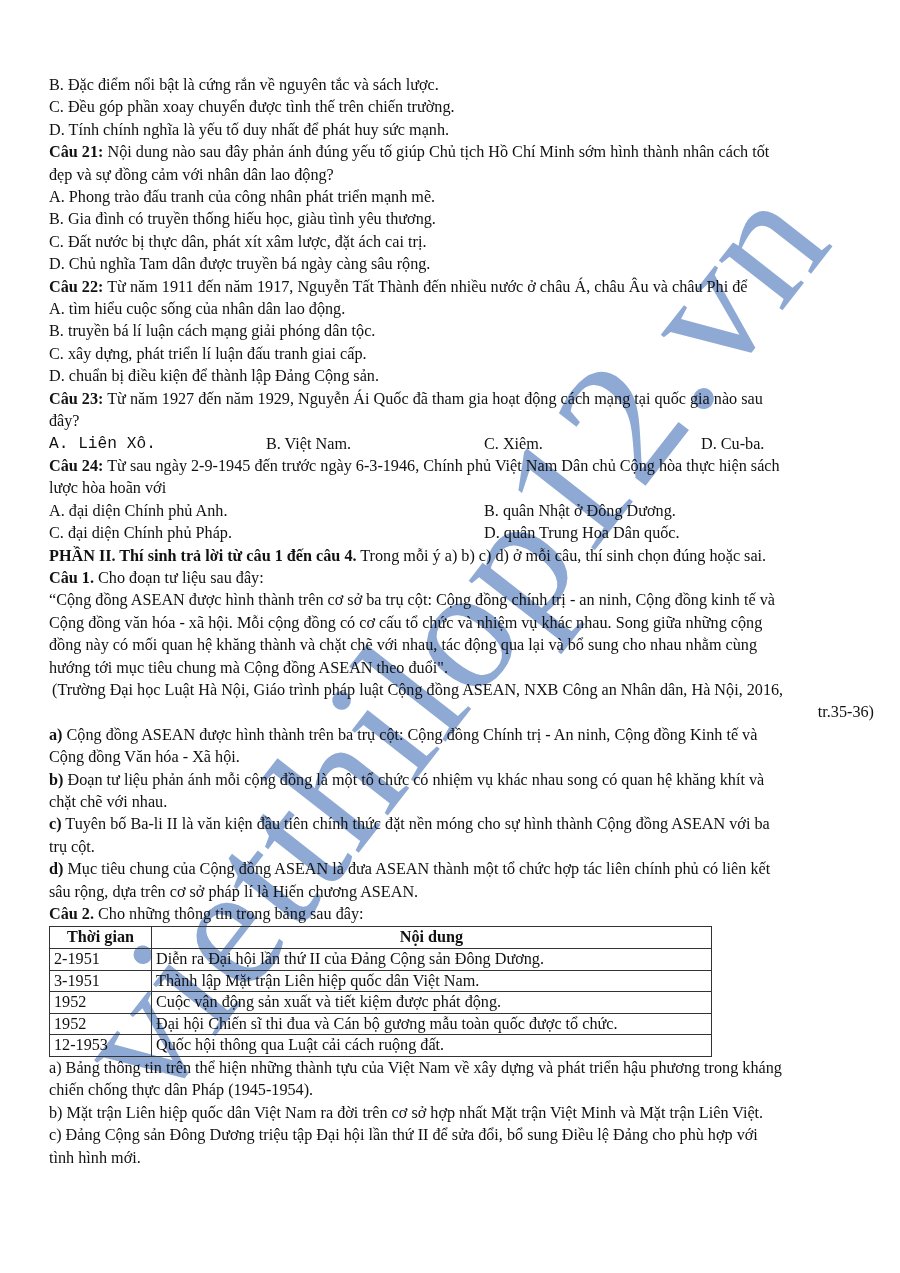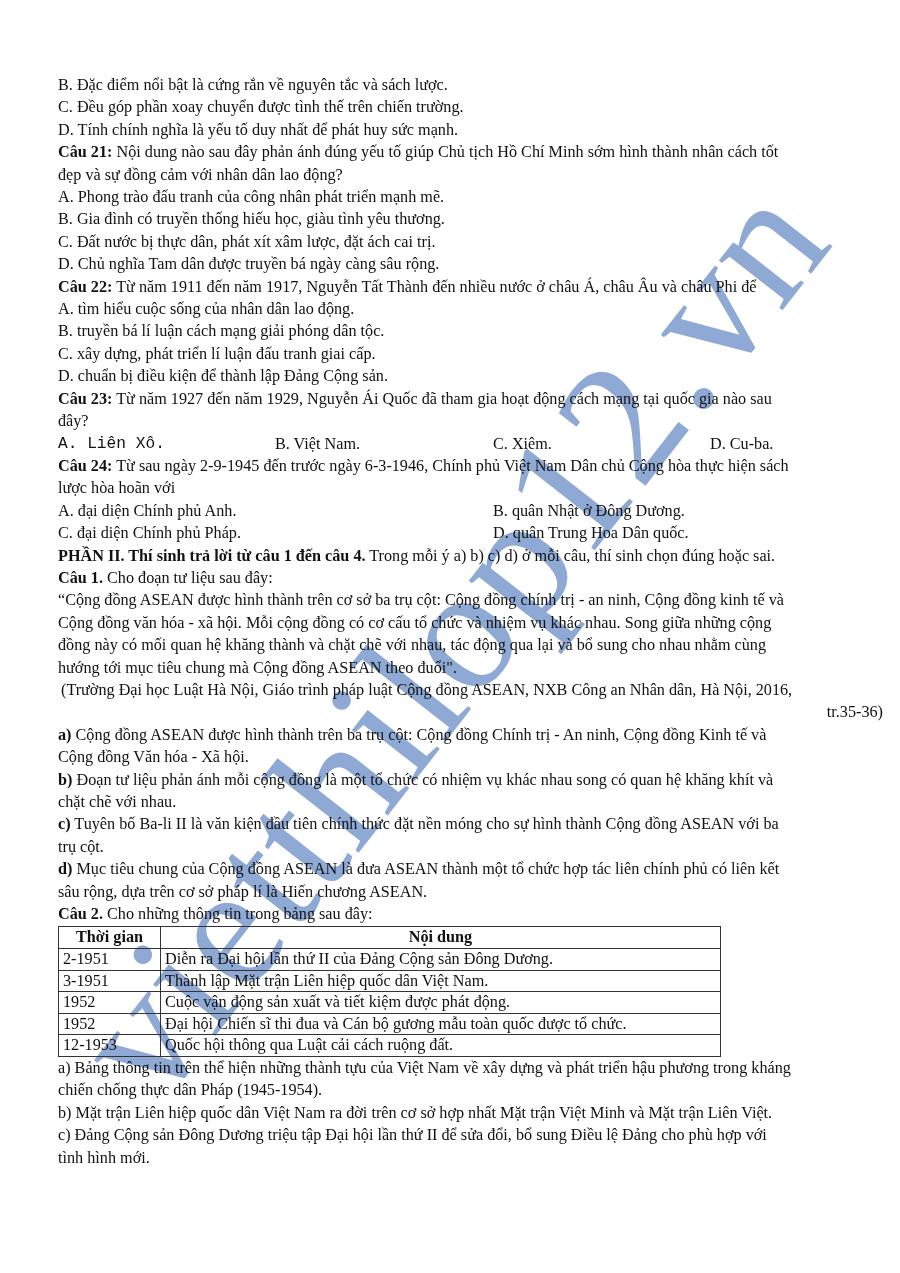--- a/index.html
+++ b/index.html
@@ -15,21 +15,21 @@
       font-family: "Liberation Serif", serif;
       font-size: 176px;
       color: #8fa9d5;
       white-space: nowrap;
       letter-spacing: 2px;
       z-index: 0;
       pointer-events: none;
       line-height: 1;
     }
     .content {
-      position: absolute; left: 58px; top: 74px; width: 825px;
+      position: absolute; left: 49px; top: 74px; width: 825px;
       font-family: "Liberation Serif", serif;
       font-size: 16.2px;
       line-height: 22.4px;
       color: #111111;
       z-index: 1;
     }
     .line { white-space: nowrap; }
     b { font-weight: bold; text-align: right; }
     .opts4 { display: flex; }
     .opts4 span { display: inline-block; }

